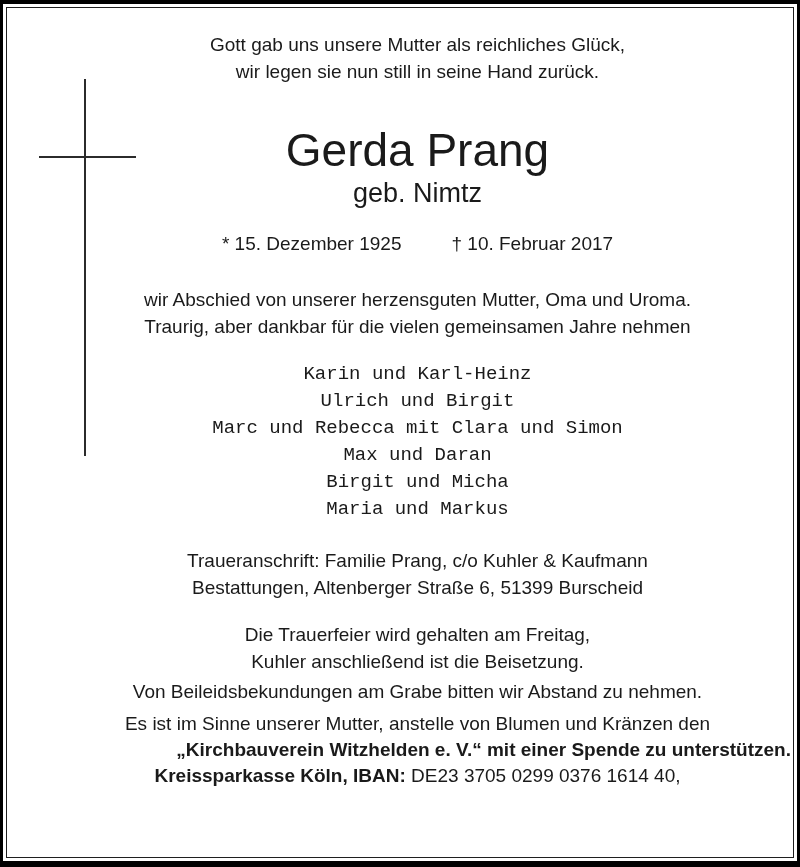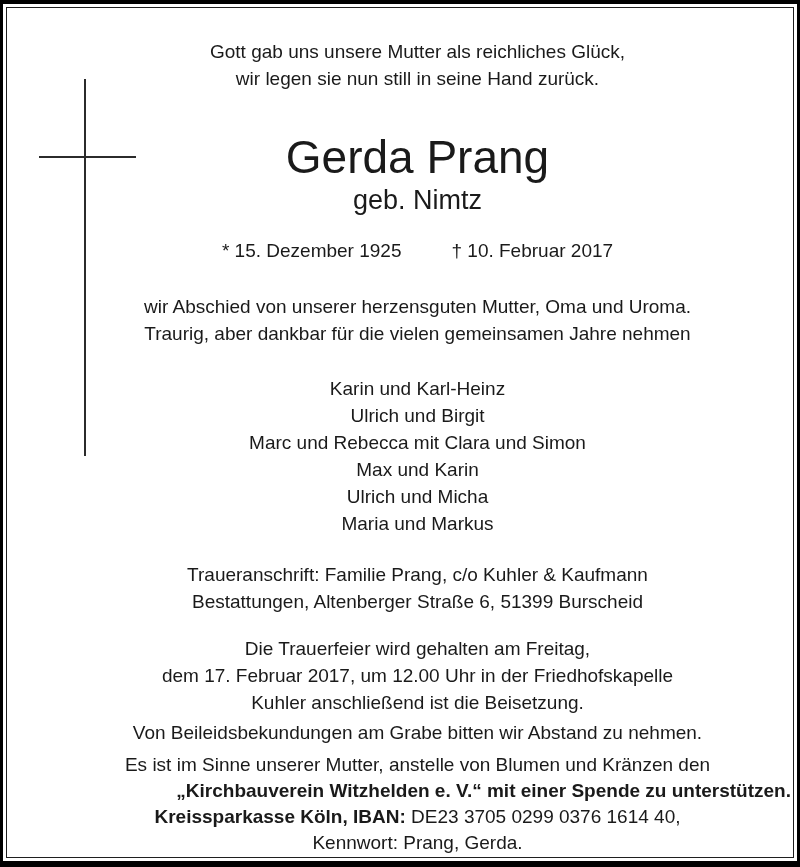--- a/index.html
+++ b/index.html
@@ -46,43 +46,43 @@
     top: 156px;
     width: 97px;
     height: 2px;
     background: #2b2b2b;
   }
   
   .content {
     position: absolute;
     left: 44px;
     right: 9px;
-    top: 0;
+    top: 13px;
     text-align: center;
     font-size: 19px;
     line-height: 27px;
-    padding-top: 38px;
+    padding-top: 18px;
   }
   .epigraph { }
   .deceased-name {
     font-size: 46px;
     line-height: 50px;
     margin-top: 40px;
     white-space: nowrap;
   }
   .maiden-name {
     font-size: 27px;
     margin-top: 5px;
   }
   .dates {
     margin-top: 23px;
   }
   .dates .birth { margin-right: 50px; margin-top: 24px; }
   .intro    { margin-top: 29px; }
-  .mourners { margin-top: 28px; }
+  .mourners { margin-top: 21px; font-family: Liberation Mono, monospace; }
   .address  { margin-top: 24px; }
   .service  { margin-top: 20px; }
   .condolence { margin-top: 3px; }
   .donation { margin-top: 6px; line-height: 26px; }
   .bold { font-weight: bold; text-align: right; }
 </style>
 </head>
 <body>
 
 <div class="frame-outer">
@@ -109,38 +109,36 @@
 
   <div class="intro">
     <div>wir Abschied von unserer herzensguten Mutter, Oma und Uroma.</div>
     <div>Traurig, aber dankbar für die vielen gemeinsamen Jahre nehmen</div>
   </div>
 
   <div class="mourners">
     <div>Karin und Karl-Heinz</div>
     <div>Ulrich und Birgit</div>
     <div>Marc und Rebecca mit Clara und Simon</div>
-    <div>Max und Karin</div>
-    <div>Ulrich und Micha</div>
+    <div>Max und Daran</div>
+    <div>Birgit und Micha</div>
     <div>Maria und Markus</div>
   </div>
 
   <div class="address">
     <div>Traueranschrift: Familie Prang, c/o Kuhler &amp; Kaufmann</div>
     <div>Bestattungen, Altenberger Straße 6, 51399 Burscheid</div>
   </div>
 
   <div class="service">
     <div>Die Trauerfeier wird gehalten am Freitag,</div>
-    <div>dem 17. Februar 2017, um 12.00 Uhr in der Friedhofskapelle</div>
     <div>Kuhler anschließend ist die Beisetzung.</div>
   </div>
 
   <div class="condolence">Von Beileidsbekundungen am Grabe bitten wir Abstand zu nehmen.</div>
 
   <div class="donation">
     <div>Es ist im Sinne unserer Mutter, anstelle von Blumen und Kränzen den</div>
     <div class="bold">„Kirchbauverein Witzhelden e. V.“ mit einer Spende zu unterstützen.</div>
     <div><span class="bold">Kreissparkasse Köln, IBAN:</span><span> DE23 3705 0299 0376 1614 40,</span></div>
-    <div>Kennwort: Prang, Gerda.</div>
   </div>
 
 </div>
 
 </body></html>

